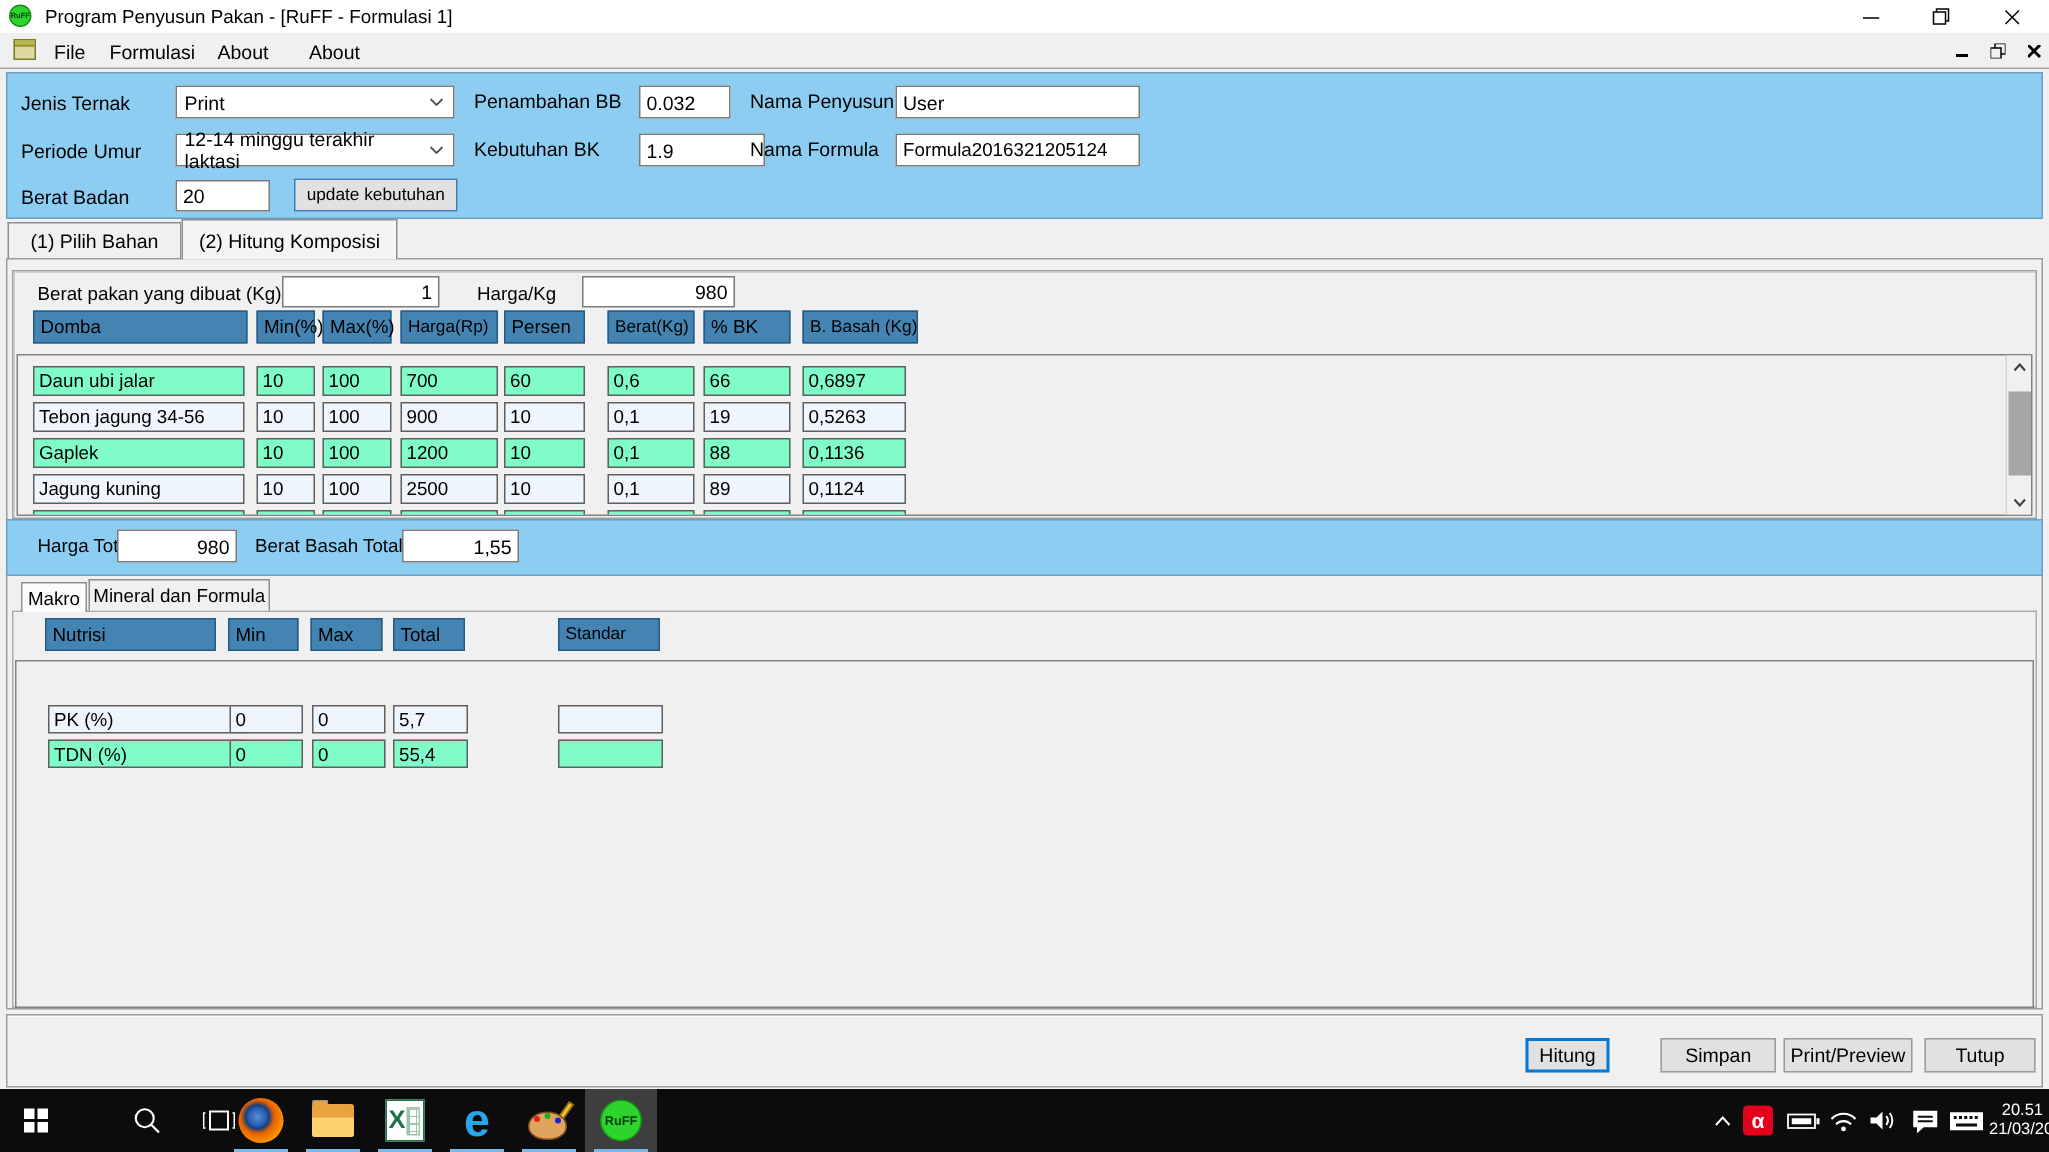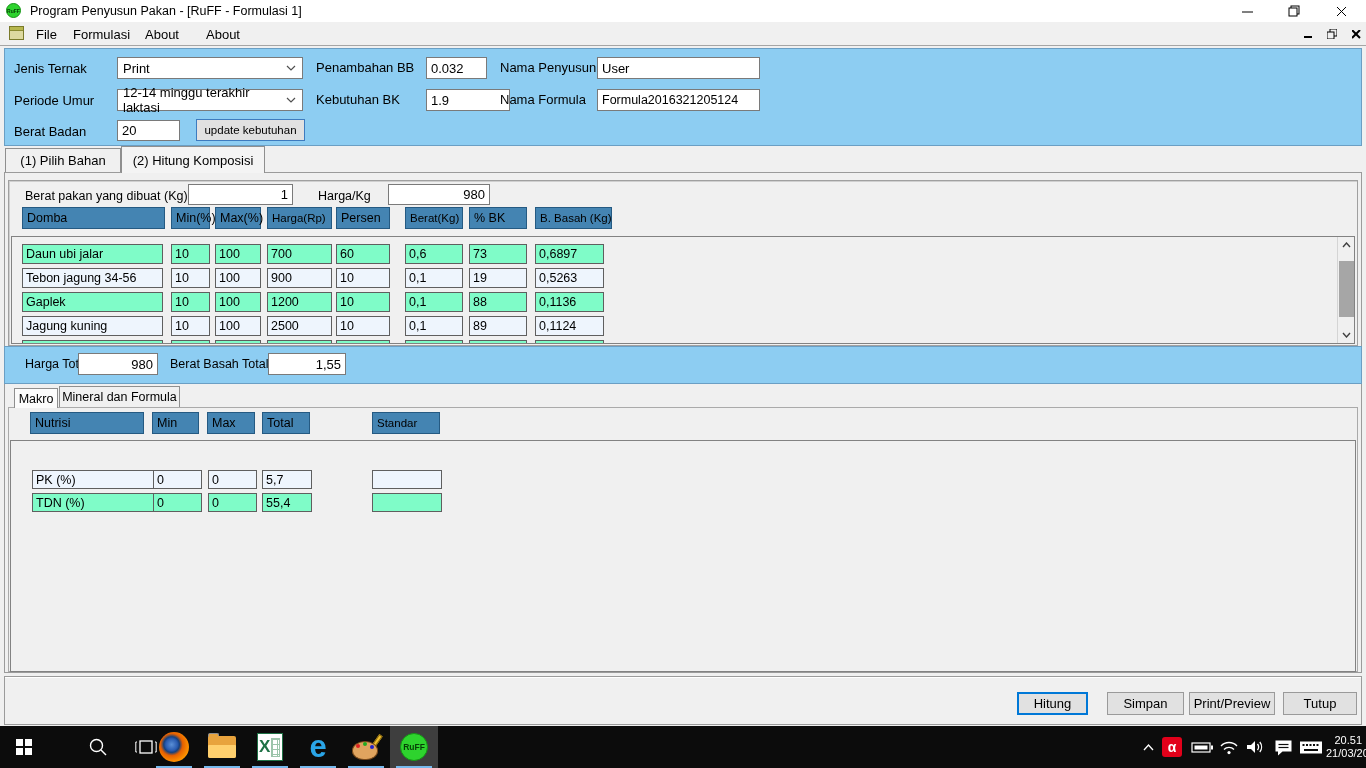--- a/index.html
+++ b/index.html
@@ -205,21 +205,21 @@
   <div class="hdr" style="left:469px;top:207px;width:58px">% BK</div>
   <div class="hdr" style="left:535px;top:207px;width:77px;font-size:11.5px">B. Basah (Kg)</div>
 
   <div class="rowsbox">
     <div class="cell g k1 rr1">Daun ubi jalar</div>
     <div class="cell g k2 rr1">10</div>
     <div class="cell g k3 rr1">100</div>
     <div class="cell g k4 rr1">700</div>
     <div class="cell g k5 rr1">60</div>
     <div class="cell g k6 rr1">0,6</div>
-    <div class="cell g k7 rr1">73</div>
+    <div class="cell g k7 rr1">66</div>
     <div class="cell g k8 rr1">0,6897</div>
 
     <div class="cell k1 rr2">Tebon jagung 34-56</div>
     <div class="cell k2 rr2">10</div>
     <div class="cell k3 rr2">100</div>
     <div class="cell k4 rr2">900</div>
     <div class="cell k5 rr2">10</div>
     <div class="cell k6 rr2">0,1</div>
     <div class="cell k7 rr2">19</div>
     <div class="cell k8 rr2">0,5263</div>
@@ -294,21 +294,21 @@
     <div class="cell h19 n5 nr1"></div>
 
     <div class="cell h19 g n1 nr2">TDN (%)</div>
     <div class="cell h19 g n2 nr2">0</div>
     <div class="cell h19 g n3 nr2">0</div>
     <div class="cell h19 g n4 nr2">55,4</div>
     <div class="cell h19 g n5 nr2"></div>
   </div>
 
   <div class="botpanel"></div>
-  <div class="btn focus" style="left:1017px;top:692px;width:71px;height:23px">Hitung</div>
+  <div class="btn focus" style="left:1017px;top:692px;width:56px;height:23px">Hitung</div>
   <div class="btn" style="left:1107px;top:692px;width:77px;height:23px">Simpan</div>
   <div class="btn" style="left:1189px;top:692px;width:86px;height:23px">Print/Preview</div>
   <div class="btn" style="left:1283px;top:692px;width:74px;height:23px">Tutup</div>
 
   <div class="taskbar"></div>
   <div class="app" style="left:0">
       <div class="winlogo">
         <i></i>
         <i></i>
         <i></i>

